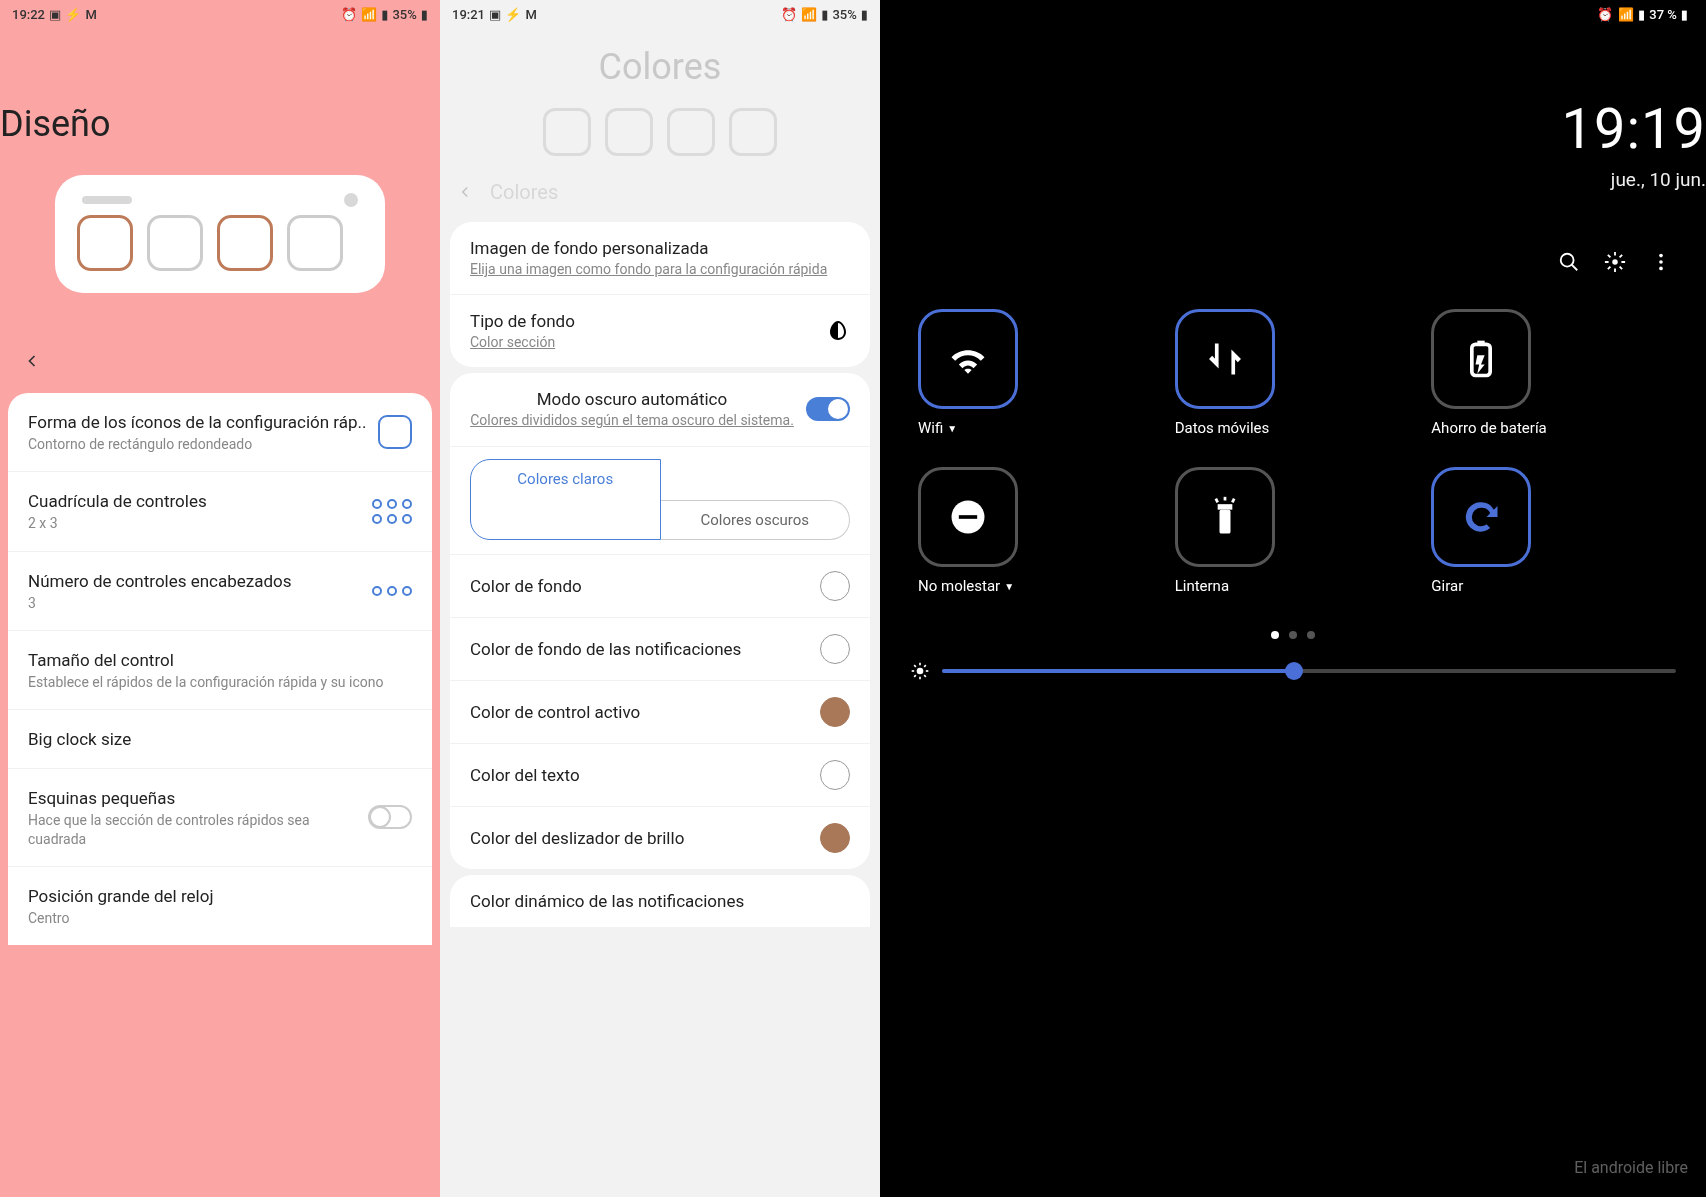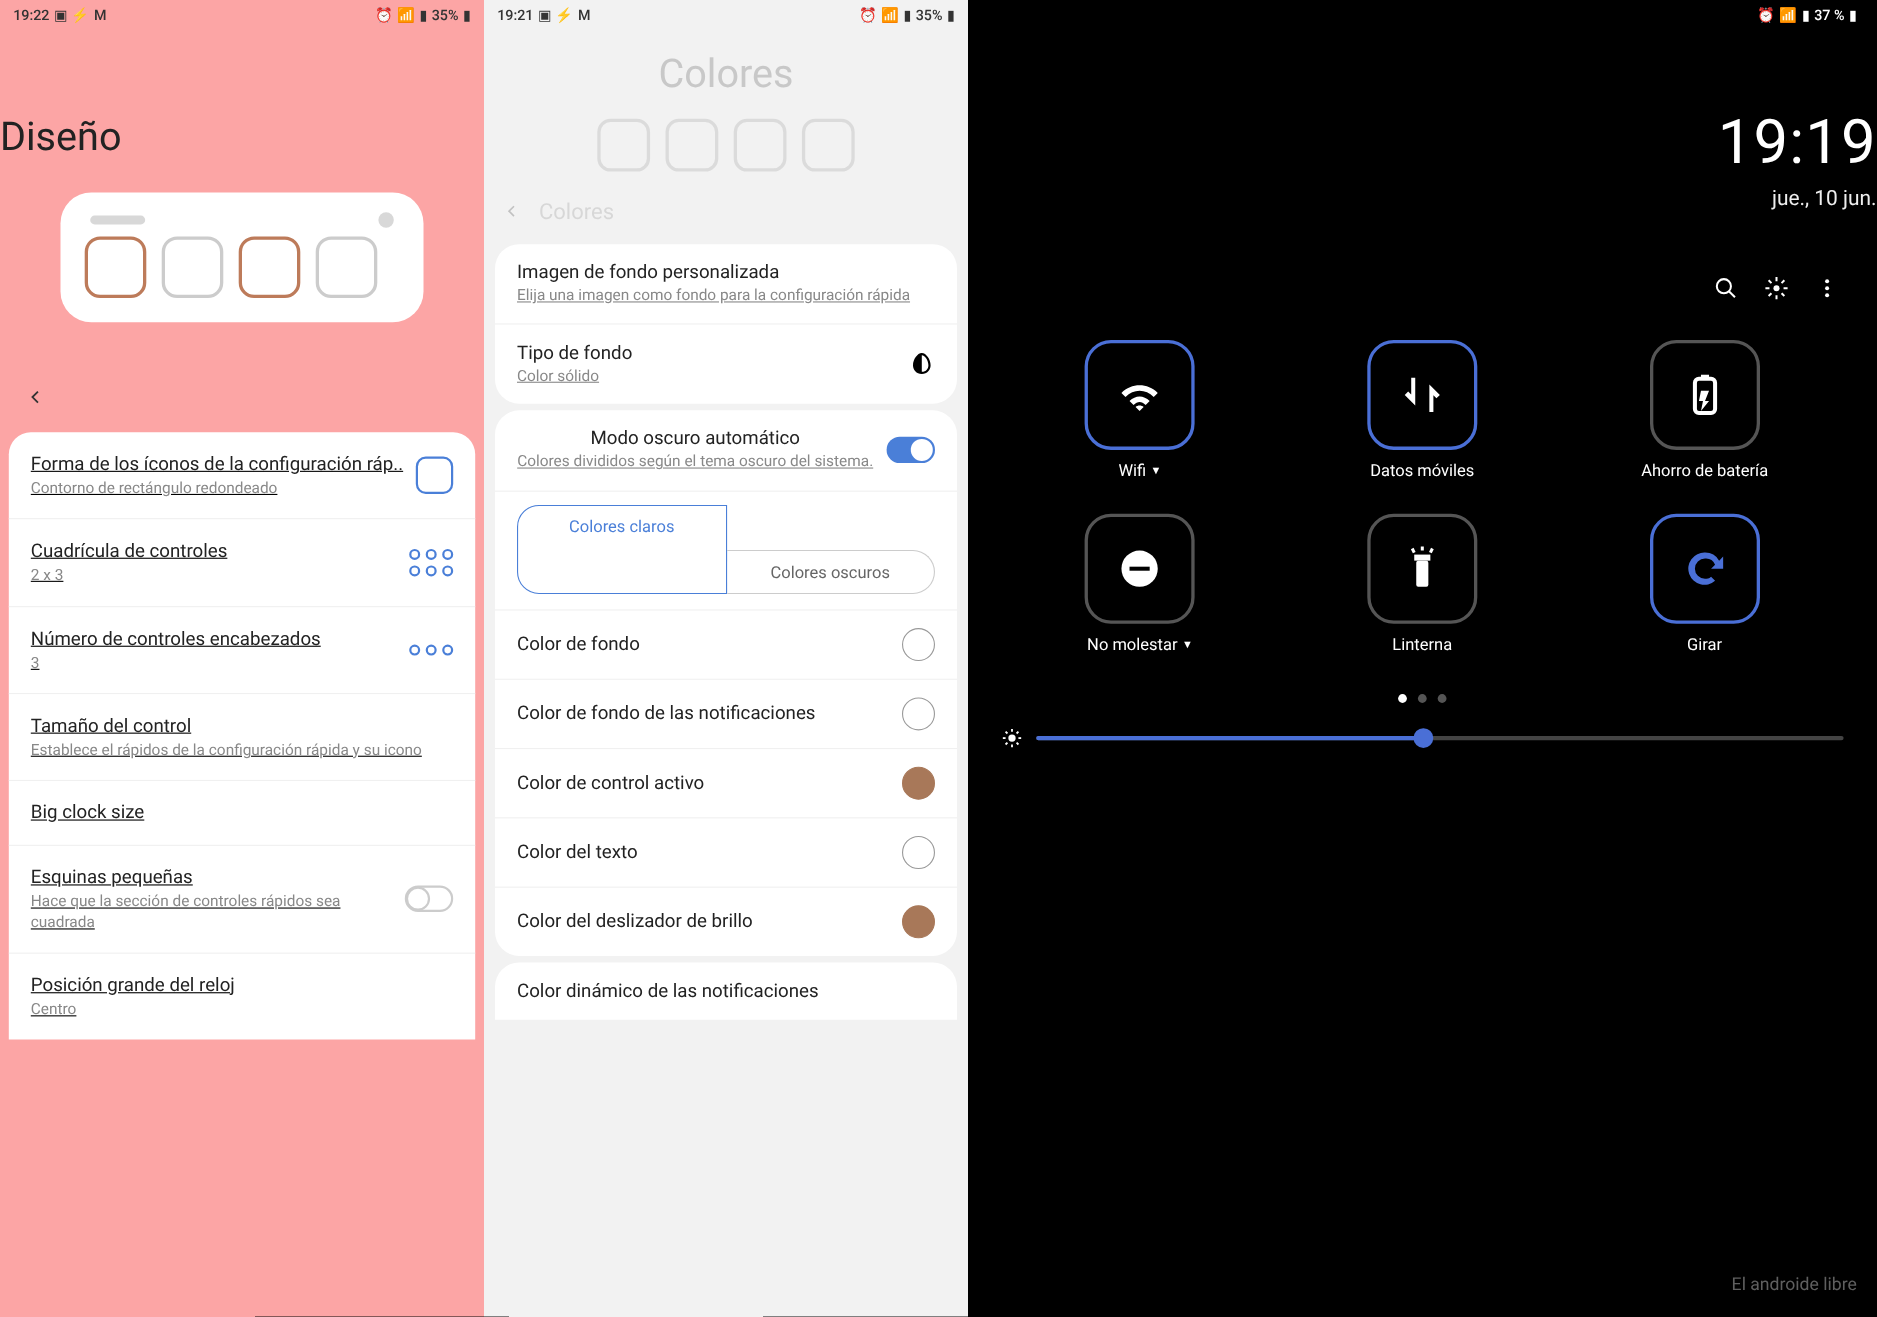--- a/index.html
+++ b/index.html
@@ -22,21 +22,21 @@
 .p1 .preview-bar-left { width: 50px; height: 8px; background: #d8d8d8; border-radius: 4px; }
 .p1 .preview-dot-right { width: 14px; height: 14px; background: #d8d8d8; border-radius: 50%; }
 .p1 .preview-tiles { display: flex; gap: 14px; }
 .p1 .tile-preview { width: 56px; height: 56px; border: 3px solid #ccc; border-radius: 14px; }
 .p1 .tile-preview.active { border-color: #bd7b5a; }
 .p1 .back-btn { padding: 18px 22px; }
 .p1 .back-btn svg { width: 20px; height: 20px; }
 .p1 .card { background: #fff; border-radius: 20px 20px 0 0; margin: 0 8px; }
 .p1 .row { padding: 18px 20px; border-bottom: 1px solid #f0f0f0; display: flex; align-items: center; justify-content: space-between; }
 .p1 .row:last-child { border-bottom: none; }
-.p1 .row-text { flex: 1; text-decoration: underline; }
+.p1 .row-text { flex: 1; }
 .p1 .row-title { font-size: 17px; color: #222; line-height: 1.3; }
 .p1 .row-sub { font-size: 14px; color: #888; margin-top: 2px; line-height: 1.3; }
 .p1 .icon-shape-preview { width: 34px; height: 34px; border: 2.5px solid #4a7fd8; border-radius: 9px; }
 .p1 .grid-dots { display: flex; flex-direction: column; gap: 5px; }
 .p1 .grid-dots-row { display: flex; gap: 5px; }
 .p1 .dot { width: 10px; height: 10px; border: 2px solid #4a7fd8; border-radius: 50%; }
 .p1 .toggle { width: 44px; height: 24px; border: 2px solid #ccc; border-radius: 12px; position: relative; }
 .p1 .toggle::after { content: ""; position: absolute; width: 18px; height: 18px; border: 2px solid #ccc; border-radius: 50%; top: -1px; left: -1px; background: #fff; }
 
 
@@ -64,21 +64,21 @@
 .p2 .sw-brown { background: #a87859; border-color: #a87859; }
 .p2 .contrast-ico { width: 24px; height: 24px; }
 
 
 .p3 .clock { text-align: right; margin-top: 68px; }
 .p3 .clock-time { font-size: 56px; font-weight: 400; letter-spacing: 1px; }
 .p3 .clock-date { font-size: 19px; margin-top: 6px; color: #eee; }
 .p3 .qs-toolbar { display: flex; justify-content: flex-end; gap: 24px; padding: 60px 34px 18px; }
 .p3 .qs-toolbar svg { width: 22px; height: 22px; fill: #fff; }
 .p3 .qs-grid { display: grid; grid-template-columns: repeat(3, 1fr); gap: 30px 20px; padding: 18px 38px; }
-.p3 .qs-tile { display: flex; flex-direction: column; align-items: center; }
+.p3 .qs-tile { display: flex; flex-direction: column; align-items: flex-start; }
 .p3 .qs-btn { width: 100px; height: 100px; border-radius: 24px; display: flex; align-items: center; justify-content: center; border: 3px solid #4a6fd6; }
 .p3 .qs-btn.off { border-color: #555; }
 .p3 .qs-btn svg { width: 44px; height: 44px; fill: #fff; }
 .p3 .qs-btn.on-rotate svg { fill: #4a6fd6; }
 .p3 .qs-label { font-size: 15px; margin-top: 10px; color: #fff; display: flex; align-items: center; gap: 4px; }
 .p3 .qs-label .caret { font-size: 10px; }
 .p3 .page-dots { display: flex; justify-content: center; gap: 10px; margin-top: 18px; }
 .p3 .page-dots .d { width: 8px; height: 8px; border-radius: 50%; background: #555; }
 .p3 .page-dots .d.active { background: #fff; }
 .p3 .brightness { display: flex; align-items: center; gap: 12px; padding: 22px 30px 8px; }
@@ -223,21 +223,21 @@
   <div class="card">
     <div class="row">
       <div>
         <div class="row-title">Imagen de fondo personalizada</div>
         <div class="row-sub">Elija una imagen como fondo para la configuración rápida</div>
       </div>
     </div>
     <div class="row">
       <div>
         <div class="row-title">Tipo de fondo</div>
-        <div class="row-sub">Color sólido</div>
+        <div class="row-sub">Color sección</div>
       </div>
       <svg class="contrast-ico" viewBox="0 0 24 24">
           <path d="M12 2C8 2 4 8 4 13c0 4 3 8 8 8s8-4 8-8c0-5-4-11-8-11zm0 17V4c3 0 6 5 6 9 0 3-2 6-6 6z" fill="#000"></path>
         </svg>
     </div>
   </div>
   <div class="card">
     <div class="row">
       <div style="flex:1; padding-right:12px;text-align:center;">
         <div class="row-title">Modo oscuro automático</div>

